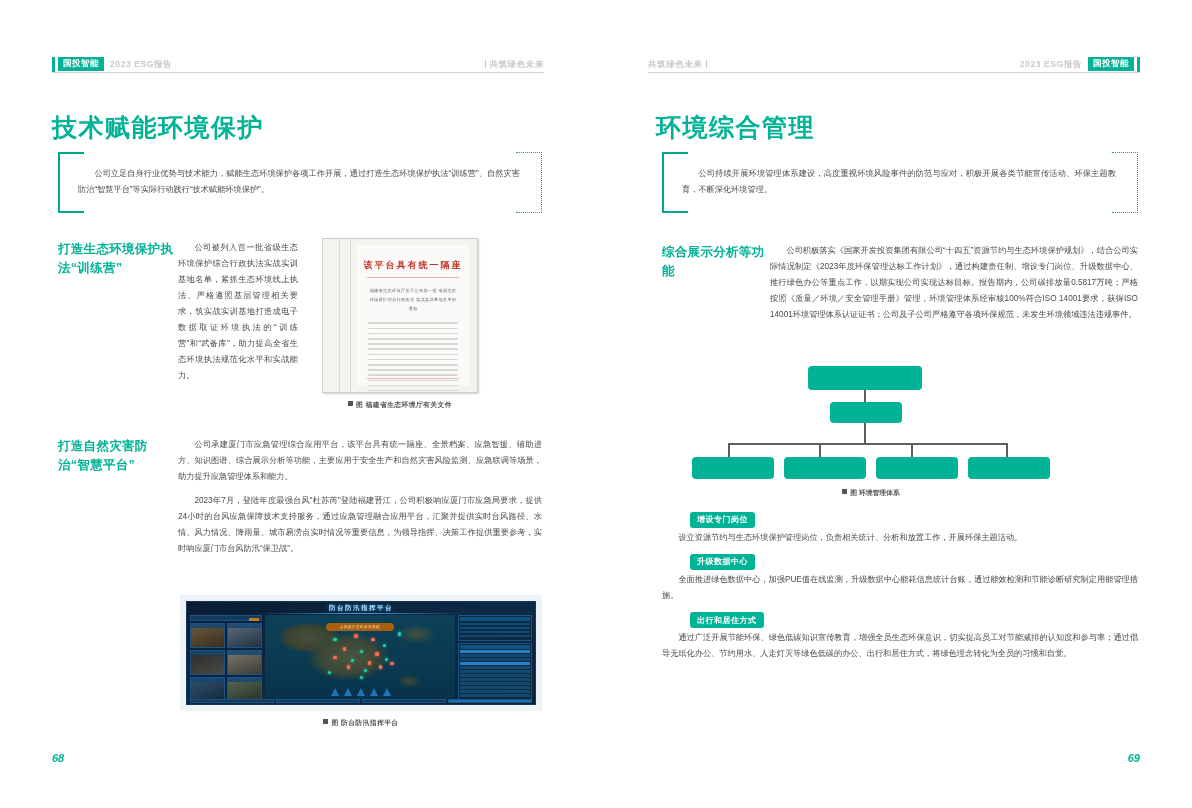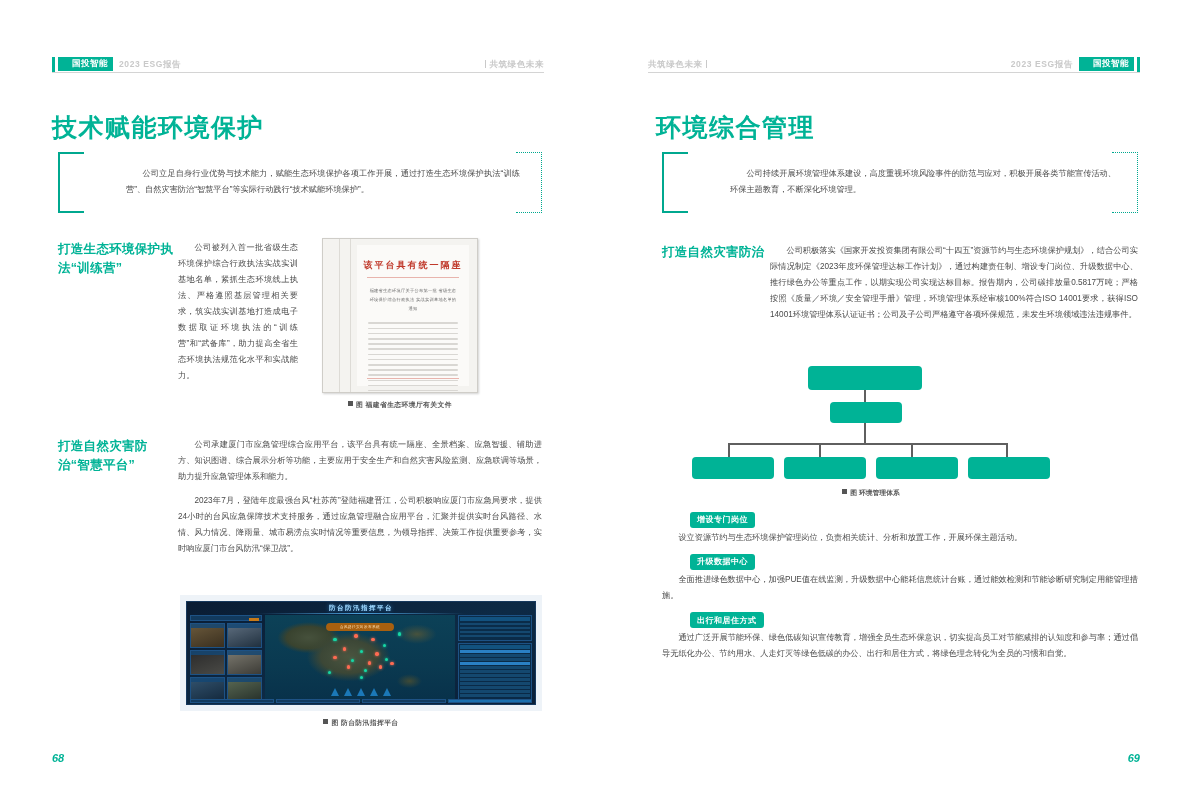--- a/index.html
+++ b/index.html
@@ -16,21 +16,21 @@
   .hdr { position: absolute; top: 55px; height: 18px; display: flex; align-items: center; }
   .hdr-left { left: 52px; right: 52px; }
   .hdr-rule {
     position: absolute; left: 52px; right: 52px; top: 72px;
     height: 1px; background: #d4d4d4;
   }
   .brand-tab {
     display: inline-flex; align-items: center;
     background: #00b396; color: #ffffff;
     font-size: 8.5px; font-weight: bold; letter-spacing: .5px;
-    padding: 2px 5px 3px 14px; line-height: 1;
+    padding: 2px 5px 3px 5px; line-height: 1;
   }
   .brand-bar { width: 3px; height: 15px; background: #00b396; margin-right: 3px; }
   .hdr-sub {
     font-size: 8.5px; color: #c9c9c9; font-weight: bold; letter-spacing: .6px;
     margin-left: 6px; line-height: 1;
   }
   .hdr-slogan {
     font-size: 8.5px; color: #c9c9c9; font-weight: bold; letter-spacing: .6px;
     line-height: 1; border-left: 1px solid #c9c9c9; padding-left: 3px;
   }
@@ -55,21 +55,21 @@
     position: absolute; left: 0; top: 0; bottom: 0; width: 2px; background: #00a88f;
   }
   .intro .br-lt { position: absolute; left: 0; top: 0; width: 26px; height: 2px; background: #00a88f; }
   .intro .br-lb { position: absolute; left: 0; bottom: 0; width: 26px; height: 2px; background: #00a88f; }
   .intro .br-r {
     position: absolute; right: 0; top: 0; bottom: 0;
     border-right: 1px dotted #00a88f;
   }
   .intro .br-rt { position: absolute; right: 0; top: 0; width: 26px; border-top: 1px dotted #00a88f; }
   .intro .br-rb { position: absolute; right: 0; bottom: 0; width: 26px; border-top: 1px dotted #00a88f; }
-  .intro p { text-indent: 2em; margin-left: 48px; }
+  .intro p { text-indent: 2em; }
 
   
   .sec { position: absolute; display: flex; }
   .sec-head {
     width: 120px; flex: 0 0 120px;
     font-size: 12.5px; font-weight: bold; color: #00b396;
     line-height: 1.5; letter-spacing: .3px;
   }
   .sec-body { flex: 1; font-size: 8.2px; color: #4a4a4a; line-height: 1.95; text-align: justify; }
   .sec-body p { text-indent: 2em; margin-bottom: 8px; }
@@ -397,21 +397,21 @@
       <span class="br-l"></span>
       <span class="br-lt"></span>
       <span class="br-lb"></span>
       <span class="br-r"></span>
       <span class="br-rt"></span>
       <span class="br-rb"></span>
       <p>公司持续开展环境管理体系建设，高度重视环境风险事件的防范与应对，积极开展各类节能宣传活动、环保主题教育，不断深化环境管理。</p>
     </div>
 
     <div class="sec" style="left:66px; top:243px; width:476px;">
-      <div class="sec-head" style="width:108px;flex:0 0 108px;">打造自然灾害防治</div>
+      <div class="sec-head" style="width:108px;flex:0 0 108px;">综合展示分析等功能</div>
       <div class="sec-body">
         <p>公司积极落实《国家开发投资集团有限公司“十四五”资源节约与生态环境保护规划》，结合公司实际情况制定《2023年度环保管理达标工作计划》，通过构建责任制、增设专门岗位、升级数据中心、推行绿色办公等重点工作，以期实现公司实现达标目标。报告期内，公司碳排放量0.5817万吨；严格按照《质量／环境／安全管理手册》管理，环境管理体系经审核100%符合ISO 14001要求，获得ISO 14001环境管理体系认证证书；公司及子公司严格遵守各项环保规范，未发生环境领域违法违规事件。</p>
       </div>
     </div>
 
     <div class="orgwrap" style="left:94px; top:366px; width:400px;">
       <div class="org">
         <div class="obox" style="left:118px; top:0;   width:114px; height:24px;"></div>
         <div class="oline" style="left:174px; top:24px; width:1.5px; height:12px;"></div>
         <div class="obox" style="left:140px; top:36px; width:72px;  height:21px;"></div>

